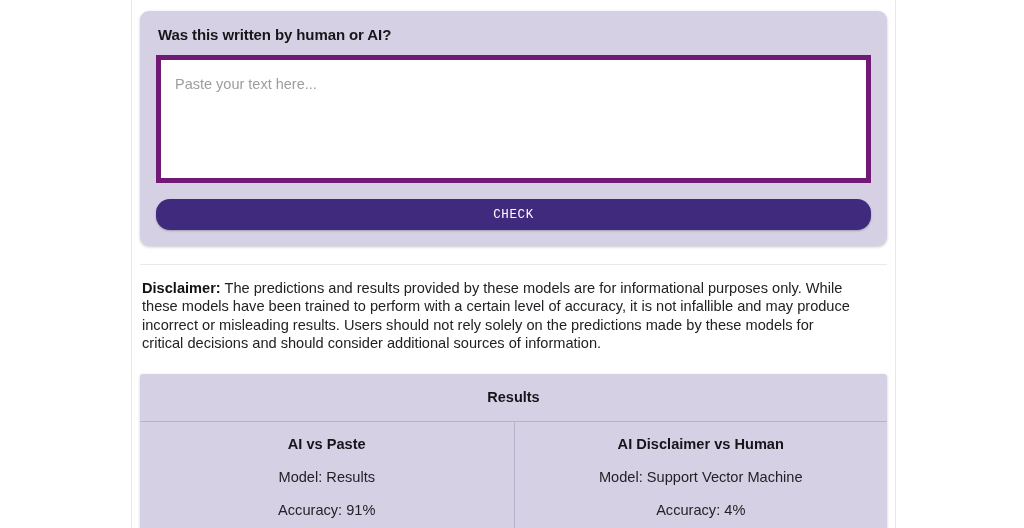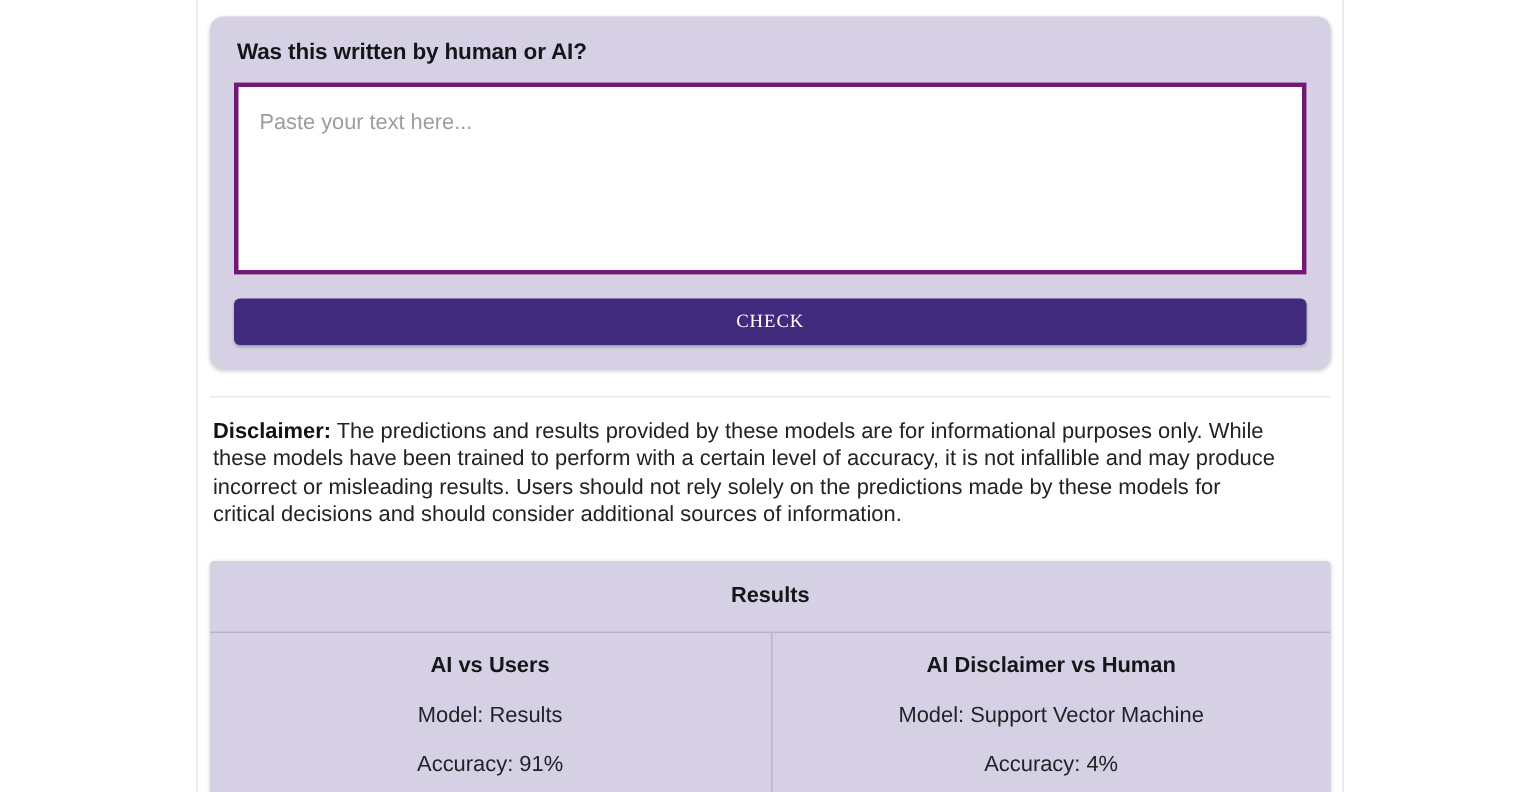--- a/index.html
+++ b/index.html
@@ -57,41 +57,41 @@
     letter-spacing: -0.1px;
     margin: 0 0 12px 2px;
   }
 
   .text-input {
     display: block;
     width: 100%;
     height: 128px;
     box-sizing: border-box;
     background: #ffffff;
-    border: 3px solid #701a75;
+    border: 5px solid #701a75;
     border-radius: 0;
     padding: 16px 14px;
     font-family: "Liberation Sans", sans-serif;
     font-size: 14.5px;
     color: #222;
     resize: none;
     outline: none;
   }
   .text-input::placeholder { color: #9d9d9d; }
 
   .check-button {
     display: block;
     width: 100%;
     margin-top: 16px;
     height: 31px;
     background: #3f2a7e;
     color: #ffffff;
     border: none;
-    border-radius: 4px;
-    font-family: Liberation Serif, serif;
+    border-radius: 14px;
+    font-family: Liberation Mono, monospace;
     font-size: 12.5px;
     letter-spacing: 0.6px;
     cursor: pointer;
     box-shadow: 0 1px 2px rgba(0,0,0,0.25);
   }
 
   
   .divider {
     border: none;
     border-top: 1px solid #e9e9e9;
@@ -171,21 +171,21 @@
 
     <p class="disclaimer">
       <span class="label">Disclaimer:</span><span> The predictions and results provided by these models are for informational purposes only. While these models have been trained to perform with a certain level of accuracy, it is not infallible and may produce incorrect or misleading results. Users should not rely solely on the predictions made by these models for critical decisions and should consider additional sources of information.</span>
     </p>
 
     <div class="results">
       <div class="results-header">Results</div>
 
       <div class="results-row">
         <div class="results-cell">
-          <div class="cell-title">AI vs Users</div>
+          <div class="cell-title">AI vs Paste</div>
           <div class="cell-line">Model: Results</div>
           <div class="cell-line">Accuracy: 91%</div>
         </div>
 
         <div class="results-cell">
           <div class="cell-title">AI Disclaimer vs Human</div>
           <div class="cell-line">Model: Support Vector Machine</div>
           <div class="cell-line">Accuracy: 4%</div>
         </div>
       </div>

